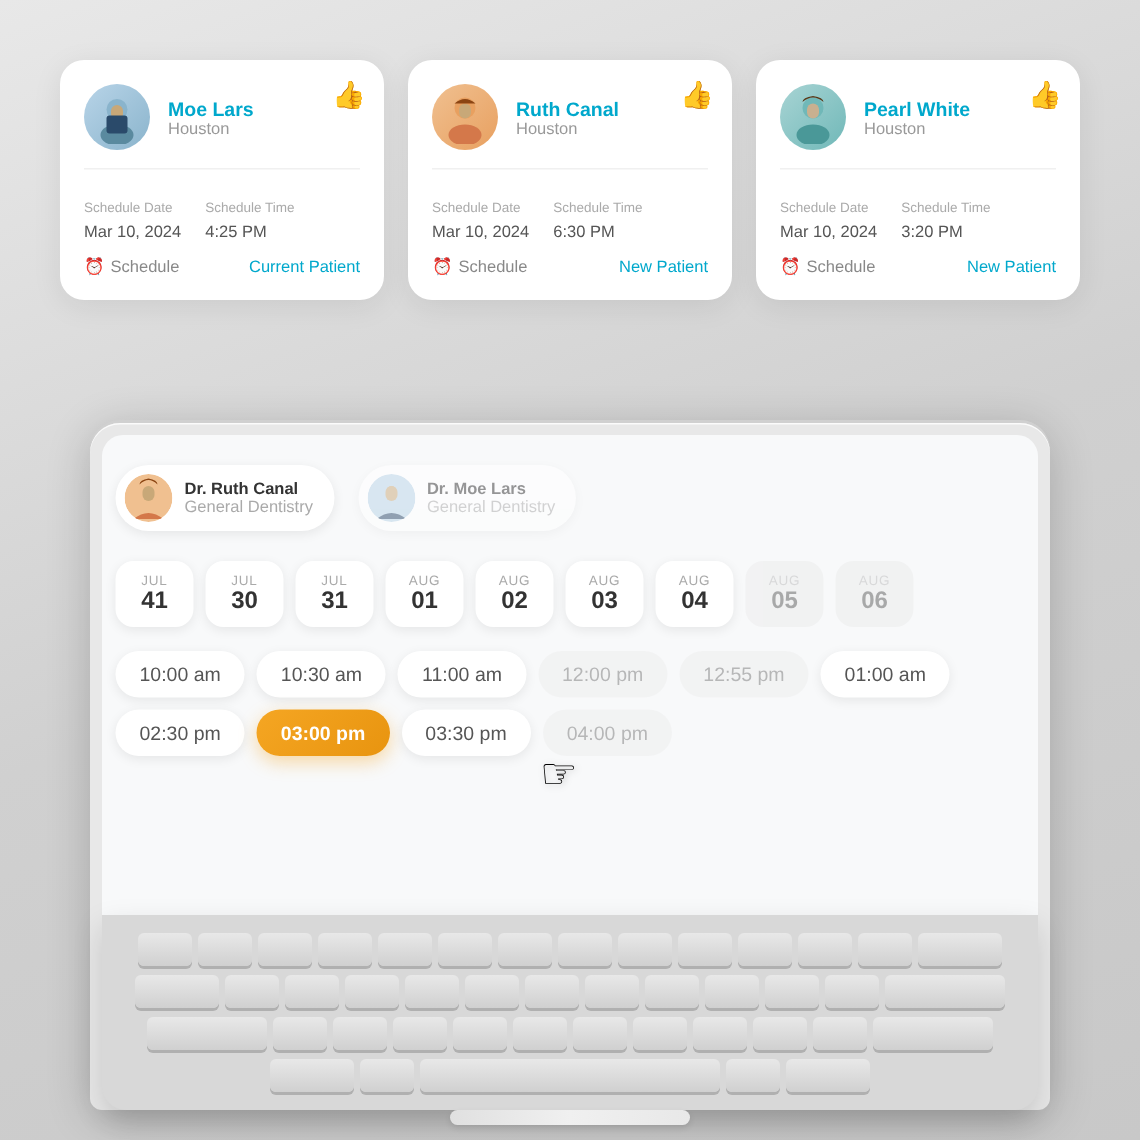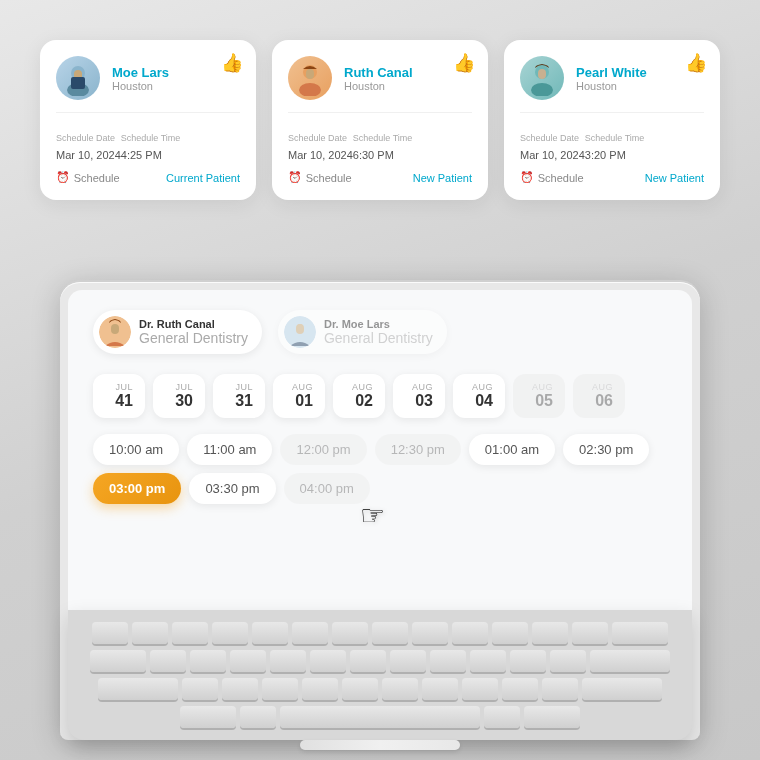--- a/index.html
+++ b/index.html
@@ -82,21 +82,21 @@
     }
 
     .card-divider {
       border: none;
       border-top: 1px solid #f0f0f0;
       margin: 8px 0;
     }
 
     .card-info-row {
       display: flex;
-      gap: 0;
+      gap: 16px;
       margin-bottom: 8px;
       margin-top: 20px;
     }
 
     .card-info-item label {
       font-size: 9px;
       color: #aaa;
       display: block;
       margin-bottom: 2px;
     }
@@ -147,21 +147,21 @@
       box-shadow:
         0 -2px 0 #d0d0d0,
         0 4px 30px rgba(0,0,0,0.2),
         inset 0 1px 0 rgba(255,255,255,0.8);
       position: relative;
     }
 
     .tablet-screen {
       background: #f8f9fa;
       border-radius: 14px 14px 0 0;
-      padding: 20px 25px;
+      padding: 20px 9px;
       min-height: 320px;
       overflow: hidden;
     }
 
     .tablet-doctors-row {
       display: flex;
       gap: 16px;
       margin-bottom: 20px;
     }
 
@@ -181,41 +181,41 @@
       overflow: hidden;
       flex-shrink: 0;
     }
 
     .doctor-name {
       font-size: 11px;
       font-weight: 600;
       color: #333;
     }
     .doctor-specialty {
-      font-size: 14px;
+      font-size: 11px;
       color: #aaa;
     }
 
     .inactive-doctor {
       opacity: 0.5;
     }
 
     
     .dates-row {
       display: flex;
       gap: 8px;
       margin-bottom: 16px;
       align-items: center;
     }
 
     .date-pill {
       background: #fff;
       border-radius: 12px;
       padding: 8px 12px;
-      text-align: right;
+      text-align: center;
       box-shadow: 0 2px 8px rgba(0,0,0,0.08);
       min-width: 52px;
     }
     .date-pill.faded {
       opacity: 0.4;
       box-shadow: none;
       background: #e8e8e8;
     }
 
     .date-month {
@@ -499,23 +499,24 @@
     <div class="date-day">05</div>
   </div>
           <div class="date-pill faded">
     <div class="date-month">AUG</div>
     <div class="date-day">06</div>
   </div>
         </div>
 
       <div class="times-grid" id="times-container" style="position:relative;">
       <div class="time-pill">10:00 am</div>
+          <div class="time-pill">10:30 am</div>
           <div class="time-pill">11:00 am</div>
           <div class="time-pill faded">12:00 pm</div>
-          <div class="time-pill faded">12:30 pm</div>
+          <div class="time-pill faded">12:55 pm</div>
           <div class="time-pill">01:00 am</div>
           <div class="time-pill">02:30 pm</div>
           <div class="time-pill selected">03:00 pm</div>
           <div class="time-pill">03:30 pm</div>
           <div class="time-pill faded">04:00 pm</div>
           <div class="cursor-icon" style="position: absolute; bottom: -28px; left: 50%; transform: translateX(-20px); font-size: 28px; pointer-events: none;">☞</div>
         </div>
 
     </div>
 

